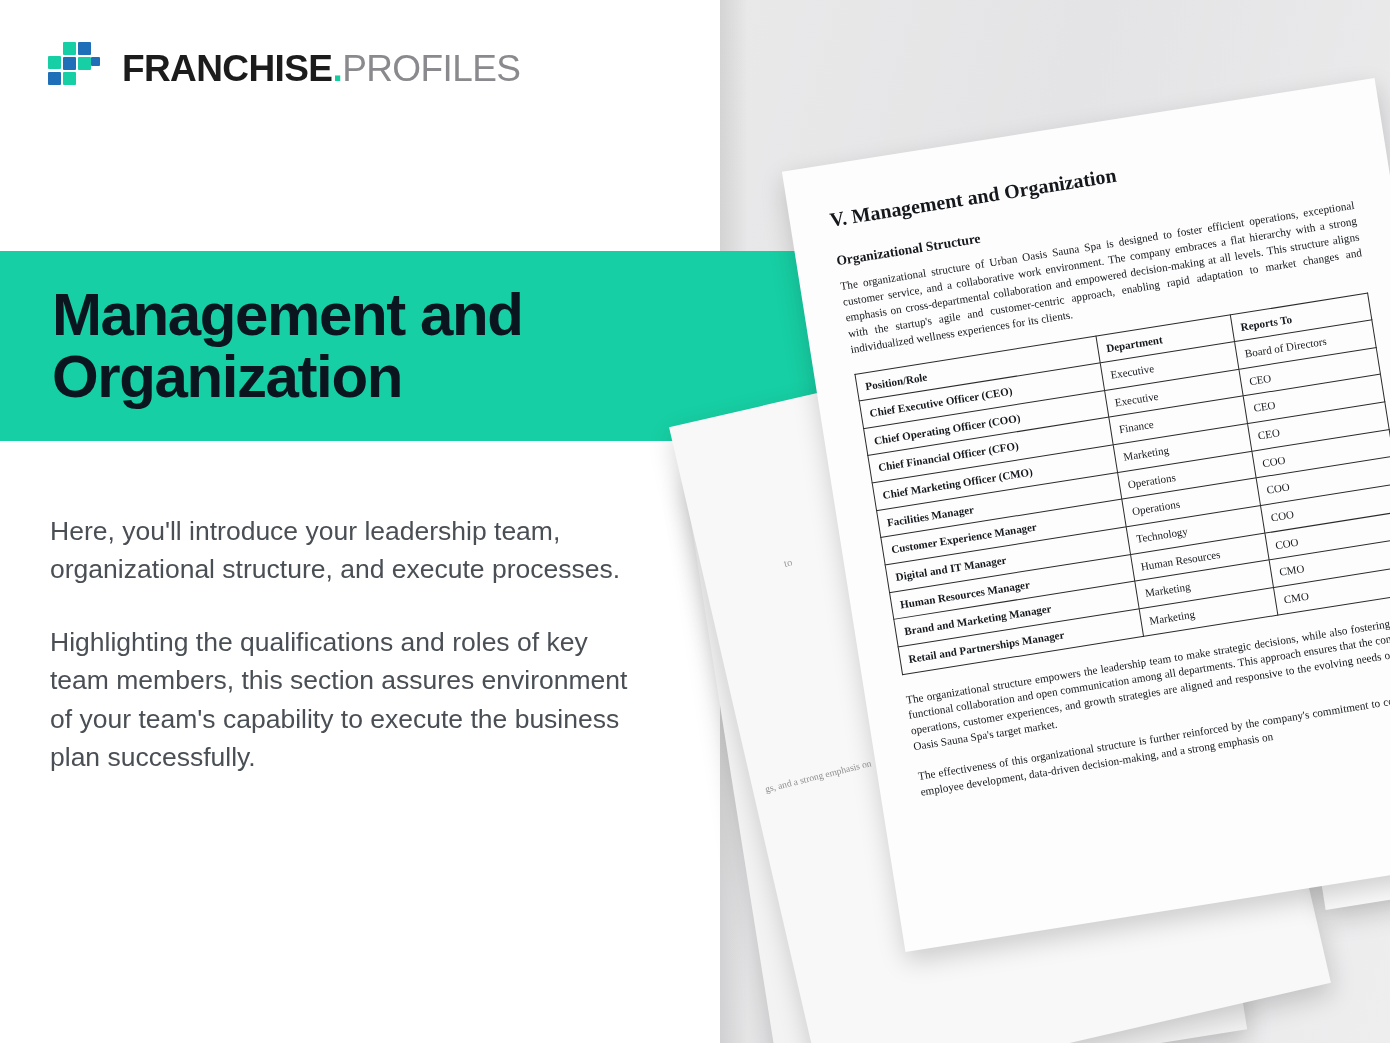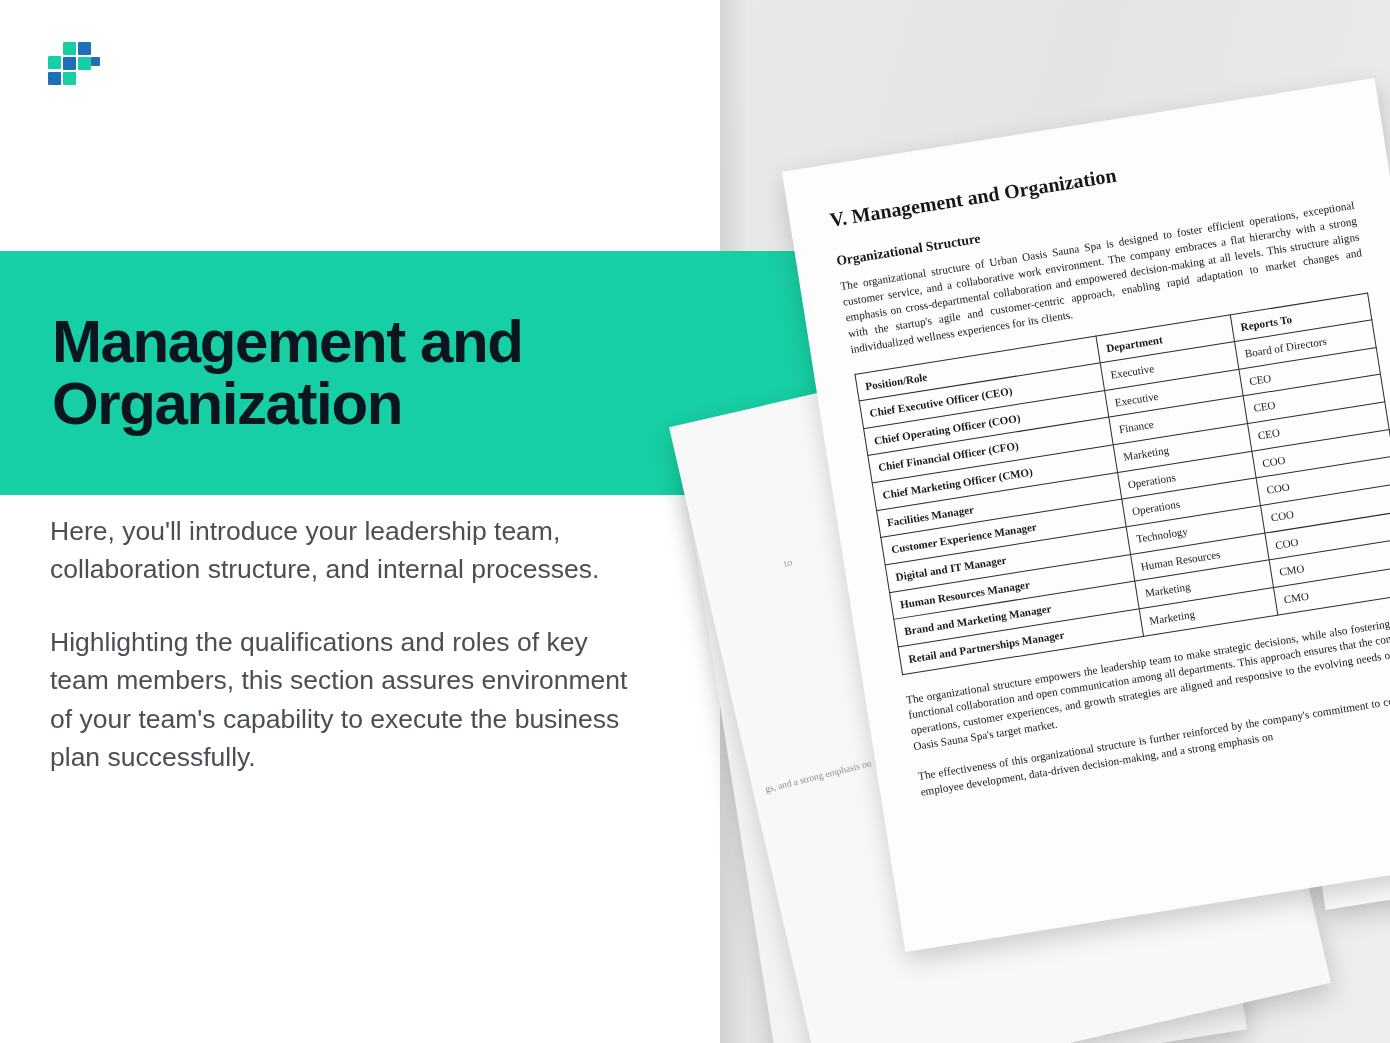--- a/index.html
+++ b/index.html
@@ -71,21 +71,21 @@
     font-weight: 300;
     color: #8a8a8e;
   }
 
   
   .title-band {
     position: absolute;
     left: 0;
     top: 251px;
     width: 840px;
-    height: 244px;
+    height: 190px;
     background: #17cfa4;
     display: flex;
     align-items: center;
   }
   .title-band h1 {
     margin: 0;
     padding: 0 0 0 52px;
     font-size: 60px;
     line-height: 1.03;
     font-weight: bold;
@@ -228,28 +228,31 @@
     <span class="logo-mark">
       <i style="left:0px;  top:14px; width:13px; height:13px; background:#17cfa4;"></i>
       <i style="left:15px; top:0px;  width:13px; height:13px; background:#17cfa4;"></i>
       <i style="left:30px; top:0px;  width:13px; height:13px; background:#1f6fb8;"></i>
       <i style="left:15px; top:15px; width:13px; height:13px; background:#1f6fb8;"></i>
       <i style="left:30px; top:15px; width:13px; height:13px; background:#17cfa4;"></i>
       <i style="left:0px;  top:30px; width:13px; height:13px; background:#1f6fb8;"></i>
       <i style="left:15px; top:30px; width:13px; height:13px; background:#17cfa4;"></i>
       <i style="left:43px; top:15px; width:9px;  height:9px;  background:#1f6fb8;"></i>
     </span>
+    <span class="logo-text">
+      <span class="b">FRANCHISE</span><span class="dot">.</span><span class="l">PROFILES</span>
+    </span>
   </div>
 
   <div class="title-band">
     <h1>Management and Organization</h1>
   </div>
 
   <div class="body-copy">
-    <p>Here, you'll introduce your leadership team, collaboration structure, and internal processes.</p>
+    <p>Here, you'll introduce your leadership team, organizational structure, and execute processes.</p>
     <p>Highlighting the qualifications and roles of key team members, this section assures environment of your team's capability to execute the business plan successfully.</p>
   </div>
 
   <div class="papers">
 
     <div class="paper paper-back2"></div>
     <div class="paper paper-back1"></div>
     <div class="paper paper-side"></div>
 
     <div class="ghost ghost-b">van

